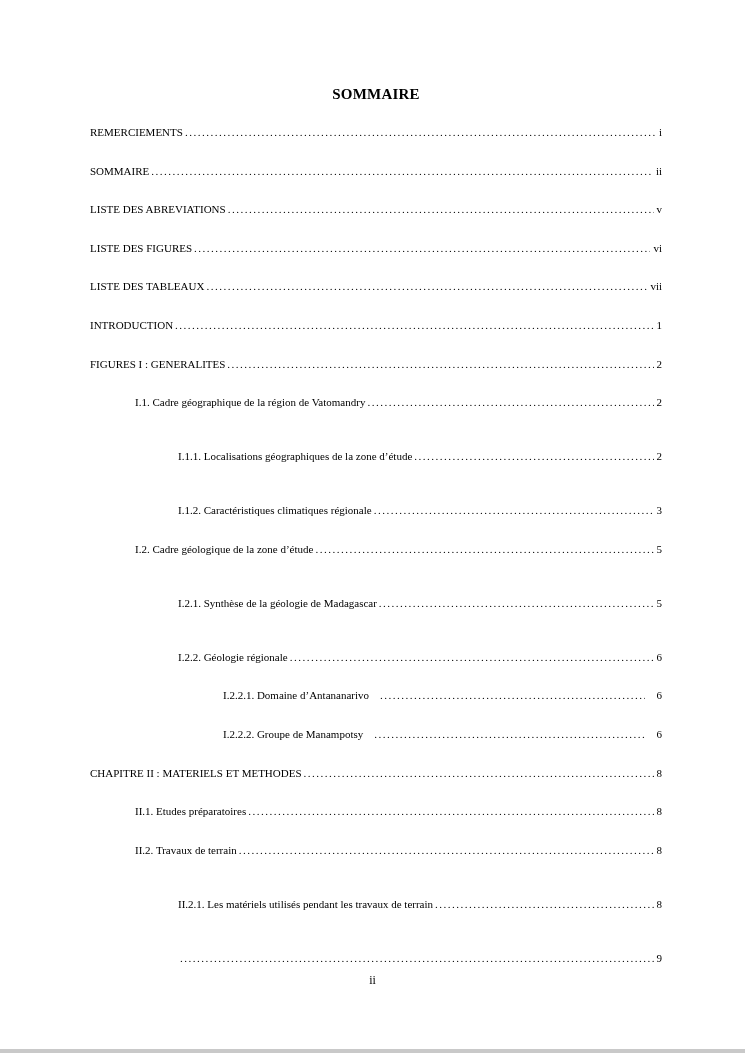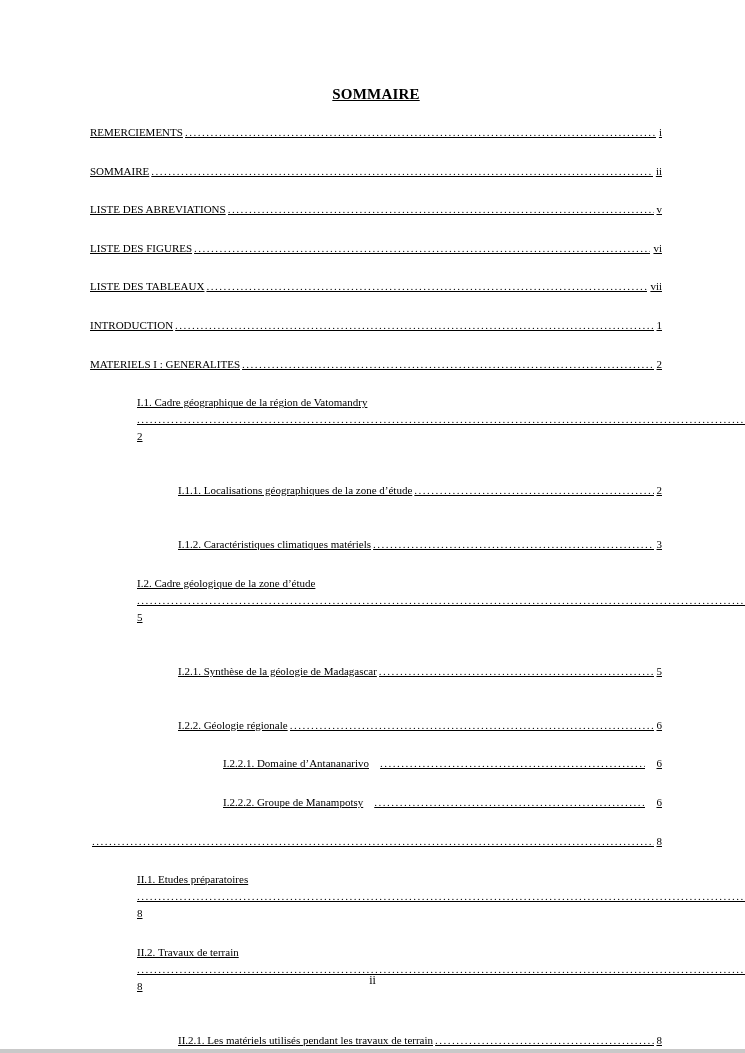--- a/index.html
+++ b/index.html
@@ -13,21 +13,20 @@
     position: relative;
     font-family: "Liberation Serif", "DejaVu Serif", serif;
     color: #000000;
     overflow: hidden;
   }
   .page {
     position: absolute;
     inset: 0;
     padding: 86px 83px 0 90px;
     box-sizing: border-box;
-    text-decoration: underline;
   }
   .doc-title {
     text-align: center;
     font-weight: bold;
     font-size: 15px;
     line-height: 17px;
     margin: 0 0 21px 0;
     letter-spacing: 0.2px;
   }
   .toc-list {
@@ -53,21 +52,21 @@
   }
   .toc-leader::after {
     content: "..........................................................................................................................................................................................";
     letter-spacing: 1.5px;
   }
   .toc-page {
     flex: 0 0 auto;
     white-space: nowrap;
   }
   .indent-0 { padding-left: 0; }
-  .indent-1 { padding-left: 45px; flex-direction: column; }
+  .indent-1 { padding-left: 45px; }
   .indent-2 { padding-left: 88px; margin-top: 37px; }
   .indent-3 { padding-left: 133px; gap: 9px; }
   .page-footer {
     position: absolute;
     left: 0;
     right: 0;
     top: 973px;
     text-align: center;
     font-size: 12px;
     color: #000000;
@@ -112,36 +111,36 @@
     <span class="toc-label">LISTE DES TABLEAUX</span>
     <span class="toc-leader"></span>
     <span class="toc-page">vii</span>
   </div>
       <div class="toc-entry indent-0">
     <span class="toc-label">INTRODUCTION</span>
     <span class="toc-leader"></span>
     <span class="toc-page">1</span>
   </div>
       <div class="toc-entry indent-0">
-    <span class="toc-label">MATERIELS I : GENERALITES</span>
+    <span class="toc-label">FIGURES I : GENERALITES</span>
     <span class="toc-leader"></span>
     <span class="toc-page">2</span>
   </div>
       <div class="toc-entry indent-1">
     <span class="toc-label">I.1. Cadre géographique de la région de Vatomandry</span>
     <span class="toc-leader"></span>
     <span class="toc-page">2</span>
   </div>
       <div class="toc-entry indent-2">
     <span class="toc-label">I.1.1. Localisations géographiques de la zone d’étude</span>
     <span class="toc-leader"></span>
     <span class="toc-page">2</span>
   </div>
       <div class="toc-entry indent-2">
-    <span class="toc-label">I.1.2. Caractéristiques climatiques matériels</span>
+    <span class="toc-label">I.1.2. Caractéristiques climatiques régionale</span>
     <span class="toc-leader"></span>
     <span class="toc-page">3</span>
   </div>
       <div class="toc-entry indent-1">
     <span class="toc-label">I.2. Cadre géologique de la zone d’étude</span>
     <span class="toc-leader"></span>
     <span class="toc-page">5</span>
   </div>
       <div class="toc-entry indent-2">
     <span class="toc-label">I.2.1. Synthèse de la géologie de Madagascar</span>
@@ -157,20 +156,21 @@
     <span class="toc-label">I.2.2.1. Domaine d’Antananarivo</span>
     <span class="toc-leader"></span>
     <span class="toc-page">6</span>
   </div>
       <div class="toc-entry indent-3">
     <span class="toc-label">I.2.2.2. Groupe de Manampotsy</span>
     <span class="toc-leader"></span>
     <span class="toc-page">6</span>
   </div>
       <div class="toc-entry indent-0">
+    <span class="toc-label">CHAPITRE II : MATERIELS ET METHODES</span>
     <span class="toc-leader"></span>
     <span class="toc-page">8</span>
   </div>
       <div class="toc-entry indent-1">
     <span class="toc-label">II.1. Etudes préparatoires</span>
     <span class="toc-leader"></span>
     <span class="toc-page">8</span>
   </div>
       <div class="toc-entry indent-1">
     <span class="toc-label">II.2. Travaux de terrain</span>

